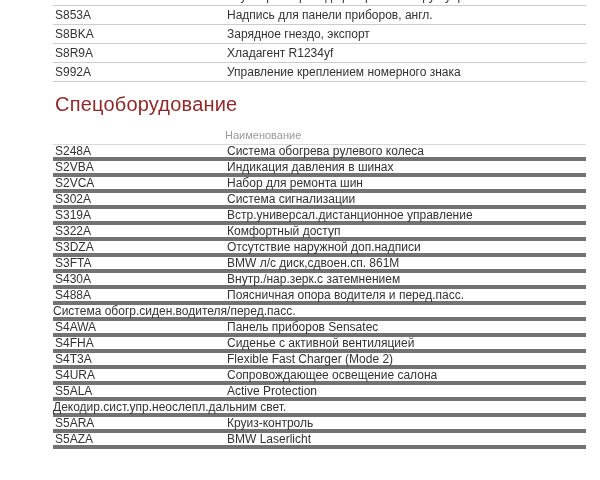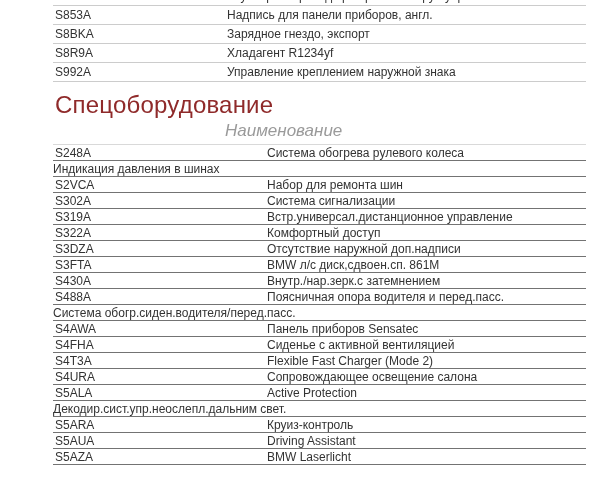--- a/index.html
+++ b/index.html
@@ -45,50 +45,48 @@
   .upper .row {
     height: 19px;
     border-bottom: 1px solid #cccccc;
   }
   .upper {
     margin-top: -13px; 
   }
   
   .lower .row {
     height: 16px;
-    border-bottom: 1px solid #737373;
-    gap: 40px;
+    border-bottom: 4px solid #737373;
   }
   
   .section-heading {
     margin: 9px 0 0 2px;
     height: 27px;
     line-height: 27px;
-    font-size: 24px;
+    font-size: 20px;
     font-weight: 400;
     color: #8f2a2a;
     letter-spacing: 0.2px;
   }
   
   .col-header-row {
     display: flex;
     align-items: flex-end;
     box-sizing: border-box;
     height: 27px;
     padding-bottom: 3px;
     border-bottom: 1px solid #d9d9d9;
   }
   .col-header-row .spacer {
     width: 172px;
     flex: 0 0 172px;
   }
   .col-header-row .col-title {
-    font-size: 17px;
+    font-size: 11px;
     color: #9a9a9a;
-    font-style: italic;
   }
 </style>
 </head>
 <body>
 
 <div class="content">
 
   <div class="tbl upper">
     <div class="row">
       <div class="code">S845A</div>
@@ -107,40 +105,41 @@
         </div>
 
         <div class="row">
           <div class="code">S8R9A</div>
           <div class="name">Хладагент R1234yf</div>
         </div>
 
 
         <div class="row">
           <div class="code">S992A</div>
-          <div class="name">Управление креплением наружной знака</div>
+          <div class="name">Управление креплением номерного знака</div>
         </div>
       </div>
   </div>
 
   <div class="section-heading">Спецоборудование</div>
 
   <div class="tbl lower">
     <div class="col-header-row">
       <div class="spacer"></div>
       <div class="col-title">Наименование</div>
     </div>
     <div>
 
         <div class="row">
           <div class="code">S248A</div>
           <div class="name">Система обогрева рулевого колеса</div>
         </div>
 
         <div class="row">
+          <div class="code">S2VBA</div>
           <div class="name">Индикация давления в шинах</div>
         </div>
 
         <div class="row">
           <div class="code">S2VCA</div>
           <div class="name">Набор для ремонта шин</div>
         </div>
 
         <div class="row">
           <div class="code">S302A</div>
@@ -208,24 +207,20 @@
 
         <div class="row">
           <div class="name">Декодир.сист.упр.неослепл.дальним свет.</div>
         </div>
 
         <div class="row">
           <div class="code">S5ARA</div>
           <div class="name">Круиз-контроль</div>
         </div>
 
-        <div class="row">
-          <div class="code">S5AUA</div>
-          <div class="name">Driving Assistant</div>
-        </div>
 
         <div class="row">
           <div class="code">S5AZA</div>
           <div class="name">BMW Laserlicht</div>
         </div>
       </div>
 
   </div>
 
 </div>

